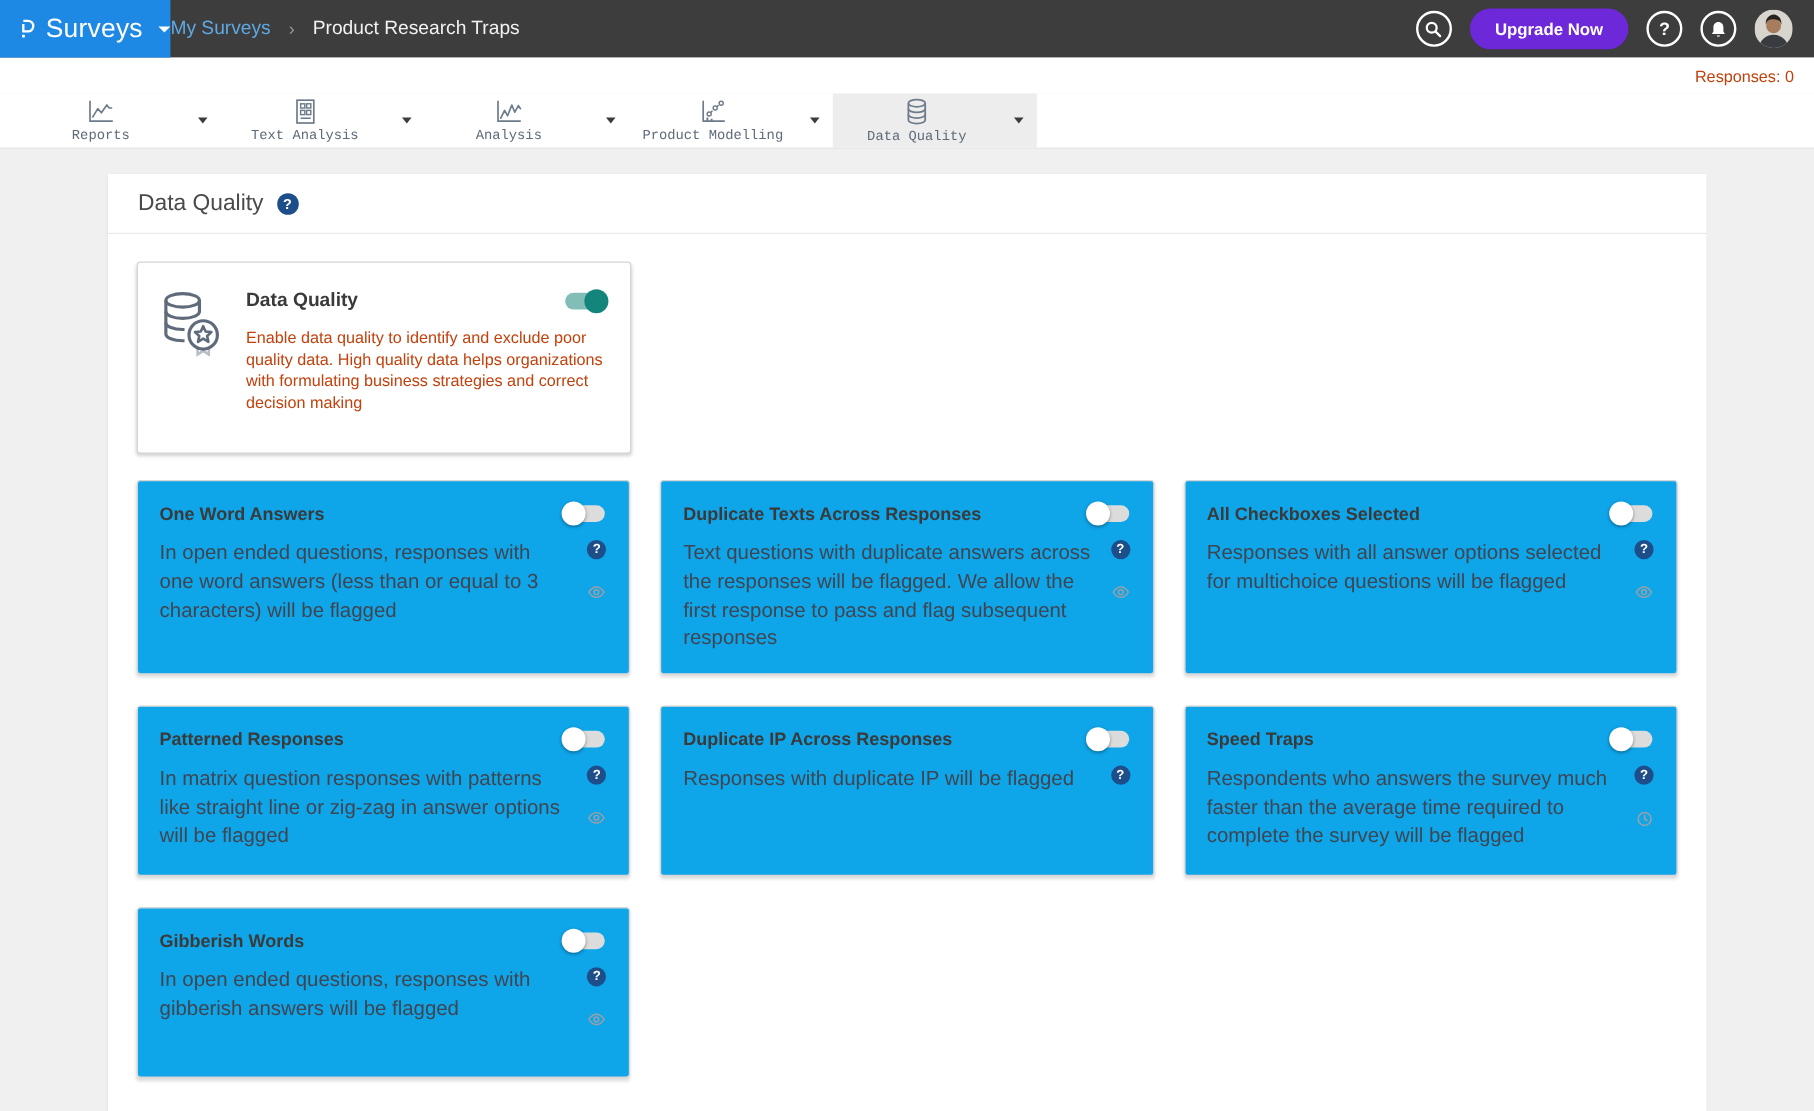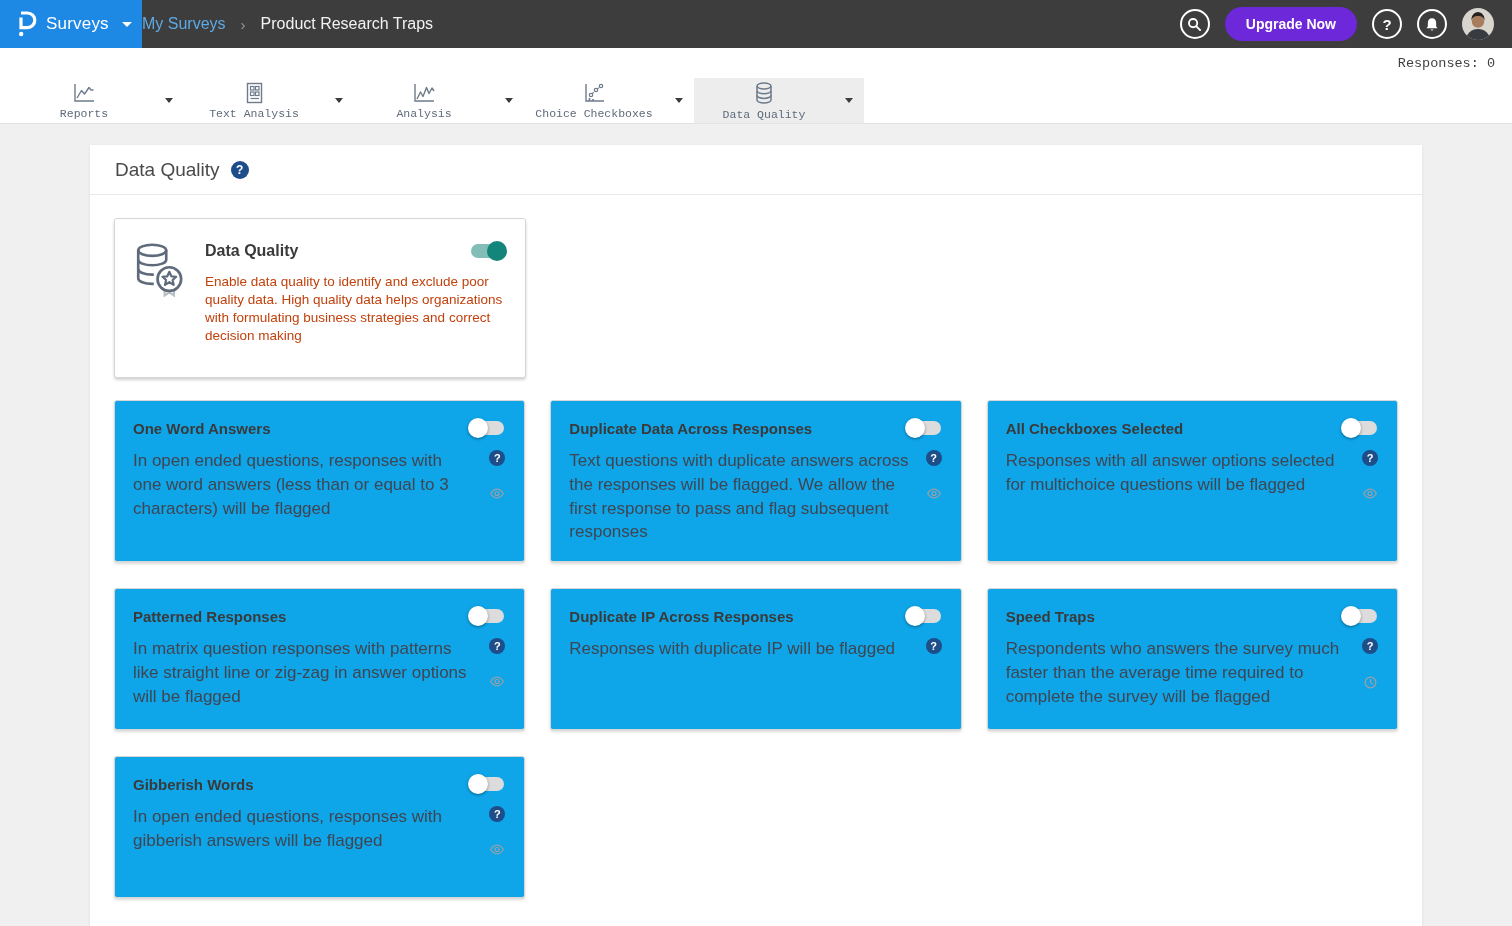--- a/index.html
+++ b/index.html
@@ -2,36 +2,36 @@
 <html><head>
 <meta charset="utf-8">
 <style>
   * { margin:0; padding:0; box-sizing:border-box; }
   html,body { width:1512px; height:926px; overflow:hidden; }
   body { font-family:"Liberation Sans", sans-serif; background:#f0f0f0; }
 
   
   .topbar { height:48px; display:flex; align-items:stretch; background:#3d3d3d; }
   .brand { width:142px; background:#1e88e5; color:#fff; display:flex; align-items:center; padding-left:17px; gap:9px; cursor:pointer; }
-  .brand-label { font-size:17px; letter-spacing:.2px; }
+  .brand-label { font-size:22px; letter-spacing:.2px; }
   .caret-down-white { width:0; height:0; border-left:5px solid transparent; border-right:5px solid transparent; border-top:5px solid #fff; margin-left:4px; }
   .breadcrumb { display:flex; align-items:center; gap:15px; font-size:16px; }
   .crumb-parent { color:#5ea9e4; cursor:pointer; }
   .crumb-sep { color:#9a9a9a; font-size:15px; }
   .crumb-current { color:#f2f2f2; }
   .topbar-right { margin-left:auto; display:flex; align-items:center; gap:15px; padding-right:18px; }
   .circle-btn { width:30px; height:30px; border:2px solid #fff; border-radius:50%; display:flex; align-items:center; justify-content:center; color:#fff; font-weight:bold; font-size:15px; cursor:pointer; flex:0 0 auto; }
   .upgrade-btn { background:#6d28d9; color:#fff; font-weight:bold; font-size:14px; border:none; border-radius:17px; padding:9px 21px; cursor:pointer; font-family:inherit; }
   .avatar { width:32px; height:32px; border-radius:50%; overflow:hidden; cursor:pointer; flex:0 0 auto; }
 
   
   .subnav { height:30px; background:#fff; display:flex; align-items:center; padding:0 17px; }
   .nav-item { color:#1d4e89; font-size:14.5px; font-weight:500; margin-right:38px; cursor:pointer; padding-bottom:2px; border-bottom:2px solid transparent; }
   .nav-item.active { border-bottom-color:#2e7bd6; }
-  .responses-count { margin-left:auto; color:#404040; font-size:13.5px;font-family:Liberation Mono, monospace; }
+  .responses-count { margin-left:auto; color:#c2410c; font-size:13.5px; }
 
   
   .toolbar { height:46px; background:#fff; border-bottom:1px solid #e2e2e2; display:flex; padding-left:14px; }
   .tab-group { display:flex; height:100%; }
   .tab-group.active { background:#ededed; }
   .tab { width:140px; display:flex; flex-direction:column; align-items:center; justify-content:center; gap:3px; cursor:pointer; }
   .tab svg { display:none; }
   .tab-label { font-size:11.5px; color:#5f6b7a; }
   .tab-caret { width:30px; display:flex; align-items:center; justify-content:center; cursor:pointer; }
   .caret-down-dark { width:0; height:0; border-left:4.5px solid transparent; border-right:4.5px solid transparent; border-top:5px solid #3c3c3c; }
@@ -181,21 +181,21 @@
           <path d="M4 2 V19 H22" fill="none" stroke="#6e7b8a" stroke-width="1.4"></path>
           <circle cx="9" cy="13" r="1.7" fill="none" stroke="#6e7b8a" stroke-width="1.2"></circle>
           <circle cx="14" cy="8" r="1.7" fill="none" stroke="#6e7b8a" stroke-width="1.2"></circle>
           <circle cx="19" cy="4" r="1.7" fill="none" stroke="#6e7b8a" stroke-width="1.2"></circle>
           <line x1="10.3" y1="11.7" x2="12.7" y2="9.3" stroke="#6e7b8a" stroke-width="1.2" stroke-dasharray="2 1.4"></line>
           <line x1="15.3" y1="6.9" x2="17.7" y2="5" stroke="#6e7b8a" stroke-width="1.2" stroke-dasharray="2 1.4"></line>
           <line x1="7.5" y1="19" x2="7.5" y2="16" stroke="#6e7b8a" stroke-width="1.6"></line>
           <line x1="11" y1="19" x2="11" y2="17" stroke="#6e7b8a" stroke-width="1.6"></line>
         </svg>
 
-        <span class="tab-label">Choice Checkboxes</span>
+        <span class="tab-label">Product Modelling</span>
       </div>
       <div class="tab-caret">
         <span class="caret-down-dark"></span>
       </div>
     </div>
       <div class="tab-group active">
       <div class="tab">
 
         <svg width="24" height="24" viewBox="0 0 24 24" style="display: block;">
           <ellipse cx="12" cy="5" rx="7" ry="3" fill="none" stroke="#6e7b8a" stroke-width="1.5"></ellipse>
@@ -258,21 +258,21 @@
               <svg class="secondary-icon eye-icon" width="16" height="11" viewBox="0 0 24 16">
                 <path d="M12 1.5 C6.5 1.5 2.5 8 2.5 8 S6.5 14.5 12 14.5 21.5 8 21.5 8 17.5 1.5 12 1.5z" fill="none" stroke="#9aa0a6" stroke-width="1.8"></path>
                 <circle cx="12" cy="8" r="3" fill="none" stroke="#9aa0a6" stroke-width="1.8"></circle>
               </svg>
 
             </div>
           </div>
         </div>
           <div class="card has-eye">
           <div class="card-header">
-            <span class="card-title">Duplicate Data Across Responses</span>
+            <span class="card-title">Duplicate Texts Across Responses</span>
             <div class="toggle">
               <span class="toggle-track"></span>
               <span class="toggle-knob"></span>
             </div>
           </div>
           <div class="card-body">
             <div class="card-desc">Text questions with duplicate answers across the responses will be flagged. We allow the first response to pass and flag subsequent responses</div>
             <div class="card-icons">
               <span class="help-badge small">?</span>
               <svg class="secondary-icon eye-icon" width="16" height="11" viewBox="0 0 24 16">

